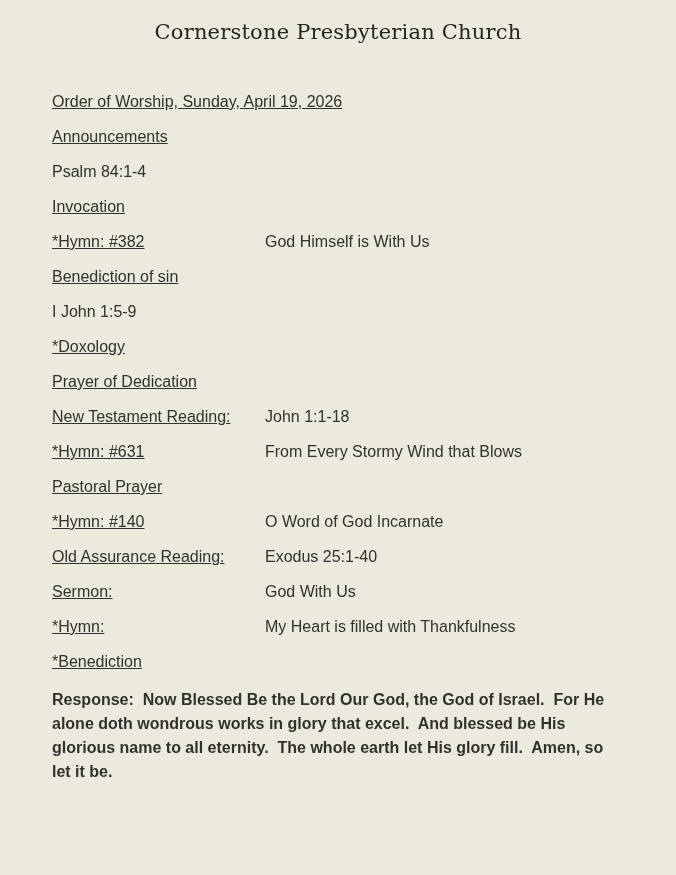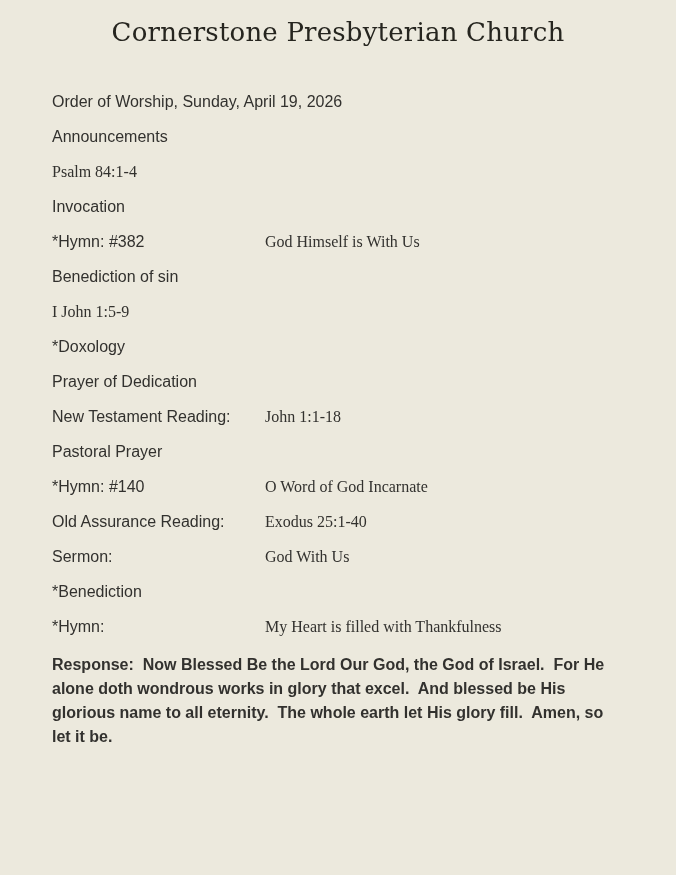--- a/index.html
+++ b/index.html
@@ -16,44 +16,44 @@
     overflow: hidden;
   }
   .page {
     width: 676px;
     height: 875px;
     box-sizing: border-box;
   }
   .title {
     font-family: "DejaVu Serif", "Liberation Serif", serif;
     font-weight: normal;
-    font-size: 26px;
+    font-size: 21px;
     color: #26251f;
     text-align: center;
     margin: 19px 0 0 0;
     line-height: 26px;
     letter-spacing: 0.2px;
   }
   .content {
     padding: 47px 50px 0 52px;
   }
   .row {
     display: flex;
     align-items: baseline;
     line-height: 19px;
     margin-bottom: 16px;
   }
   .row .label {
     flex: 0 0 auto;
     min-width: 213px;
     white-space: nowrap;
+    text-decoration: underline;
   }
   .row .value {
     white-space: nowrap;
-    font-family: Liberation Serif, serif;
   }
   .response {
     margin: 0;
     padding-top: 1px;
     line-height: 24px;
     white-space: pre-wrap;
     font-weight: bold;
   }
 </style>
 </head>
@@ -105,20 +105,24 @@
     <div class="row">
       <span class="label">Prayer of Dedication</span>
       <span class="value"></span>
     </div>
 
     <div class="row">
       <span class="label">New Testament Reading:</span>
       <span class="value">John 1:1-18</span>
     </div>
 
+    <div class="row">
+      <span class="label">*Hymn: #631</span>
+      <span class="value">From Every Stormy Wind that Blows</span>
+    </div>
 
     <div class="row">
       <span class="label">Pastoral Prayer</span>
       <span class="value"></span>
     </div>
 
     <div class="row">
       <span class="label">*Hymn: #140</span>
       <span class="value">O Word of God Incarnate</span>
     </div>
@@ -127,25 +131,25 @@
       <span class="label">Old Assurance Reading:</span>
       <span class="value">Exodus 25:1-40</span>
     </div>
 
     <div class="row">
       <span class="label">Sermon:</span>
       <span class="value">God With Us</span>
     </div>
 
     <div class="row">
-      <span class="label">*Benediction</span>
-      <span class="value"></span>
+      <span class="label">*Hymn:</span>
+      <span class="value">My Heart is filled with Thankfulness</span>
     </div>
 
     <div class="row">
-      <span class="label">*Hymn:</span>
-      <span class="value">My Heart is filled with Thankfulness</span>
+      <span class="label">*Benediction</span>
+      <span class="value"></span>
     </div>
 
     <p class="response">Response:  Now Blessed Be the Lord Our God, the God of Israel.  For He alone doth wondrous works in glory that excel.  And blessed be His glorious name to all eternity.  The whole earth let His glory fill.  Amen, so let it be.</p>
 
   </div>
 </div>
 
 </body></html>

